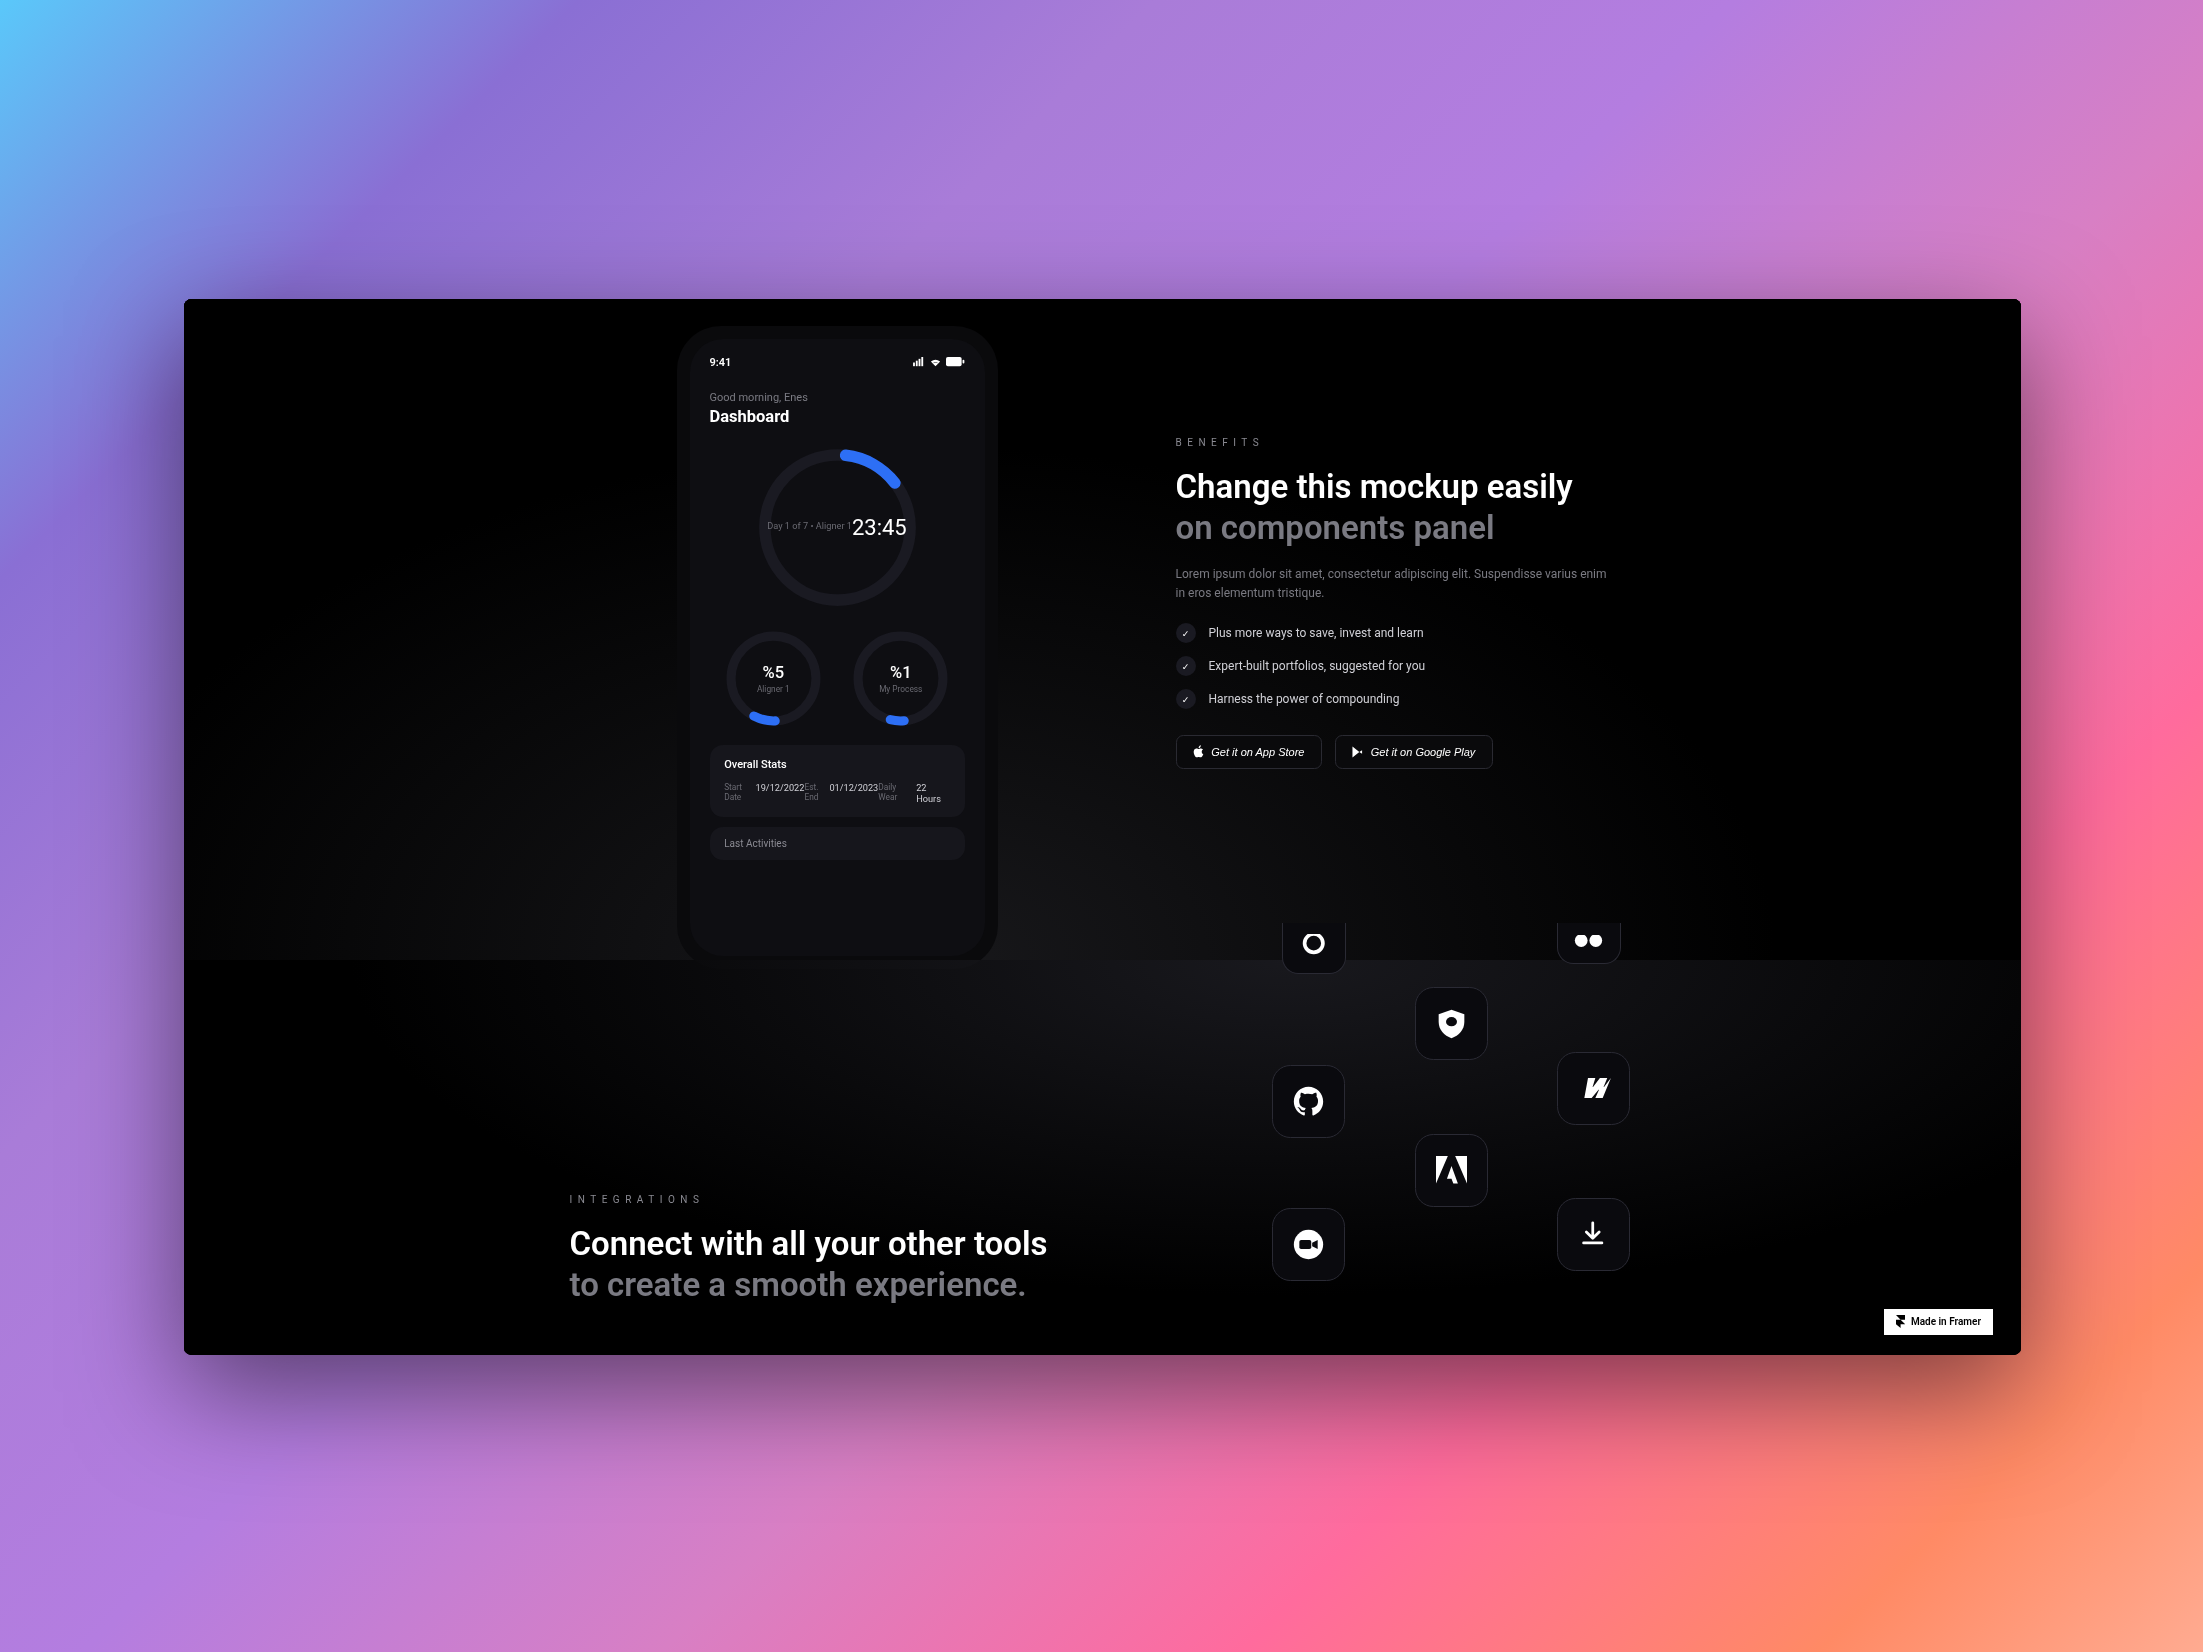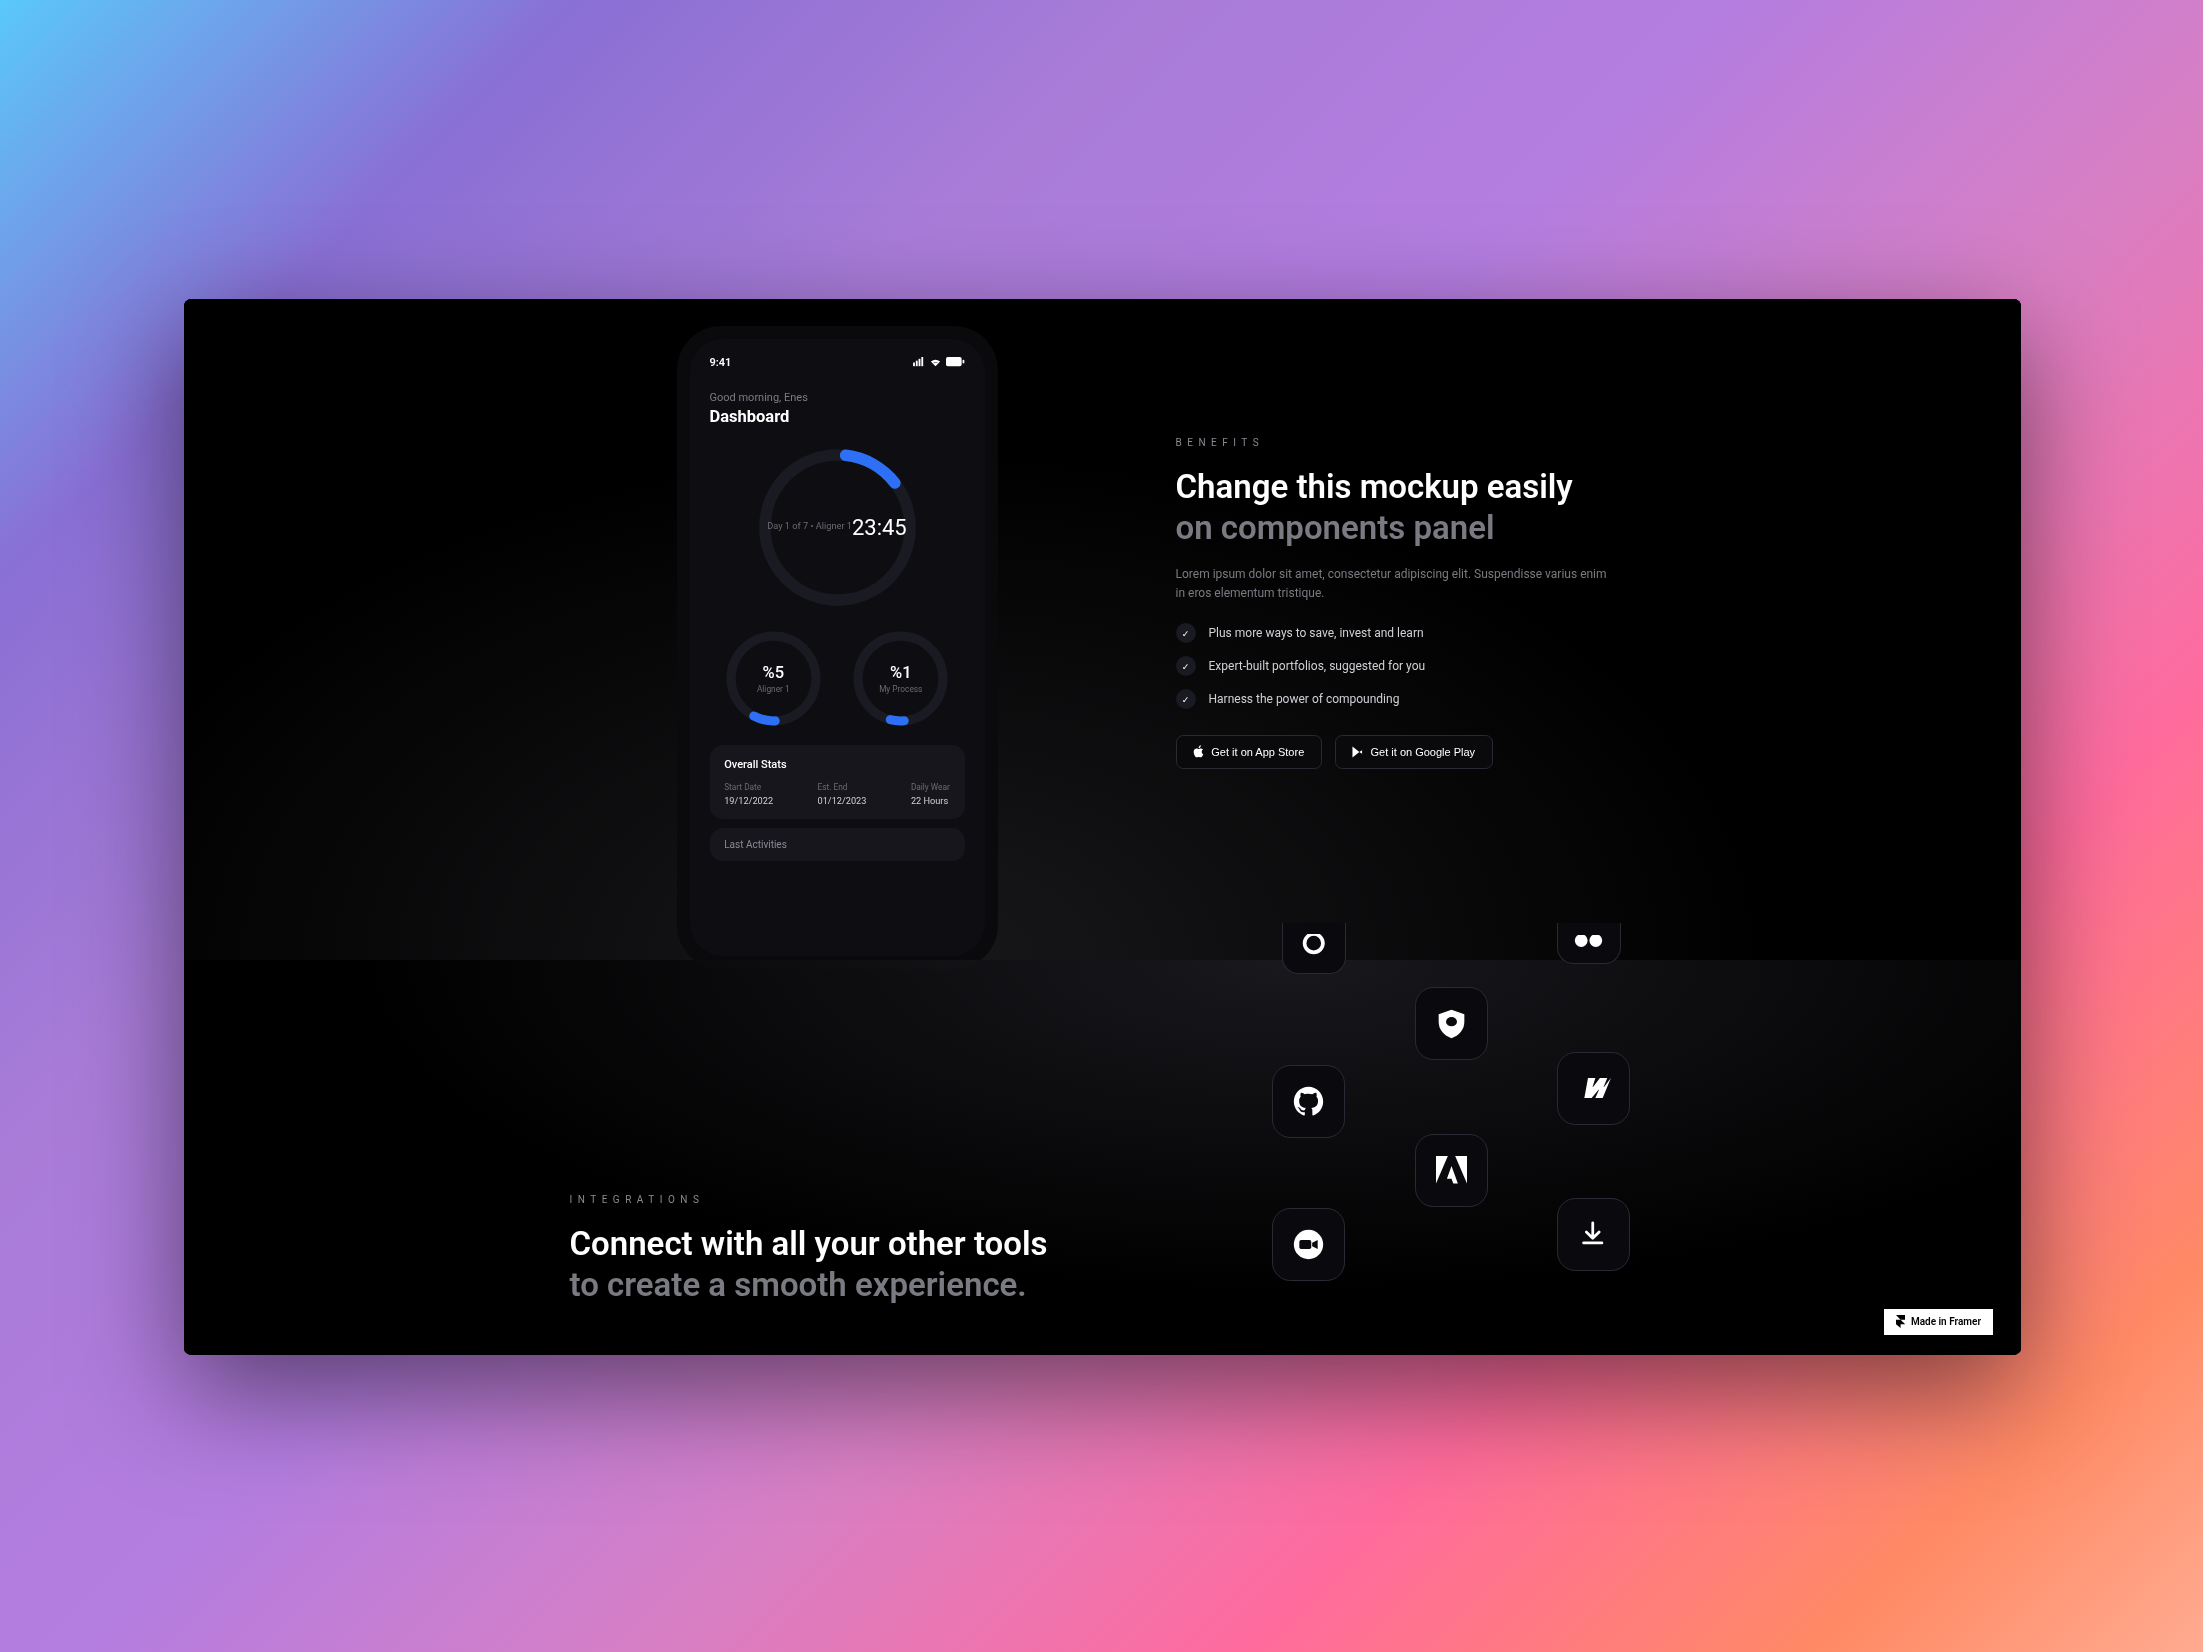--- a/index.html
+++ b/index.html
@@ -96,21 +96,21 @@
 .small-val { color: #fff; font-size: 16.5px; font-weight: 500; }
 .small-lbl { color: #6a6a72; font-size: 8.3px; margin-top: 1.8px; }
 .stats-card {
   background: #16161c;
   border-radius: 13px;
   padding: 13px 14.7px;
   margin-bottom: 9.2px;
 }
 .stats-title { color: #fff; font-size: 11px; font-weight: 500; margin-bottom: 11px; }
 .stats-row { display: flex; justify-content: space-between; }
-.stat-item { display: flex; flex-direction: column; gap: 2.8px; }
+.stat-item { display: flex; flex-direction: row; gap: 2.8px; }
 .stat-label { color: #6a6a72; font-size: 8.3px; }
 .stat-value { color: #d0d0d6; font-size: 9.2px; }
 .last-card {
   background: #16161c;
   border-radius: 13px;
   padding: 11px 14.7px;
   color: #8a8a92;
   font-size: 10px;
 }
 .content-right {
@@ -150,20 +150,21 @@
   background: #0a0a0c;
   border: 0.9px solid #2a2a32;
   border-radius: 7.3px;
   padding: 9.2px 16.5px;
   display: flex;
   align-items: center;
   gap: 7.3px;
   color: #fff;
   font-size: 11px;
   cursor: pointer;
+  font-style: italic;
 }
 .section-bottom {
   position: absolute;
   top: 661px;
   left: 0;
   right: 0;
   bottom: 0;
   background: radial-gradient(ellipse at 60% 0%, rgba(35,35,42,0.7) 0%, #000 60%);
 }
 .integrations-content {

